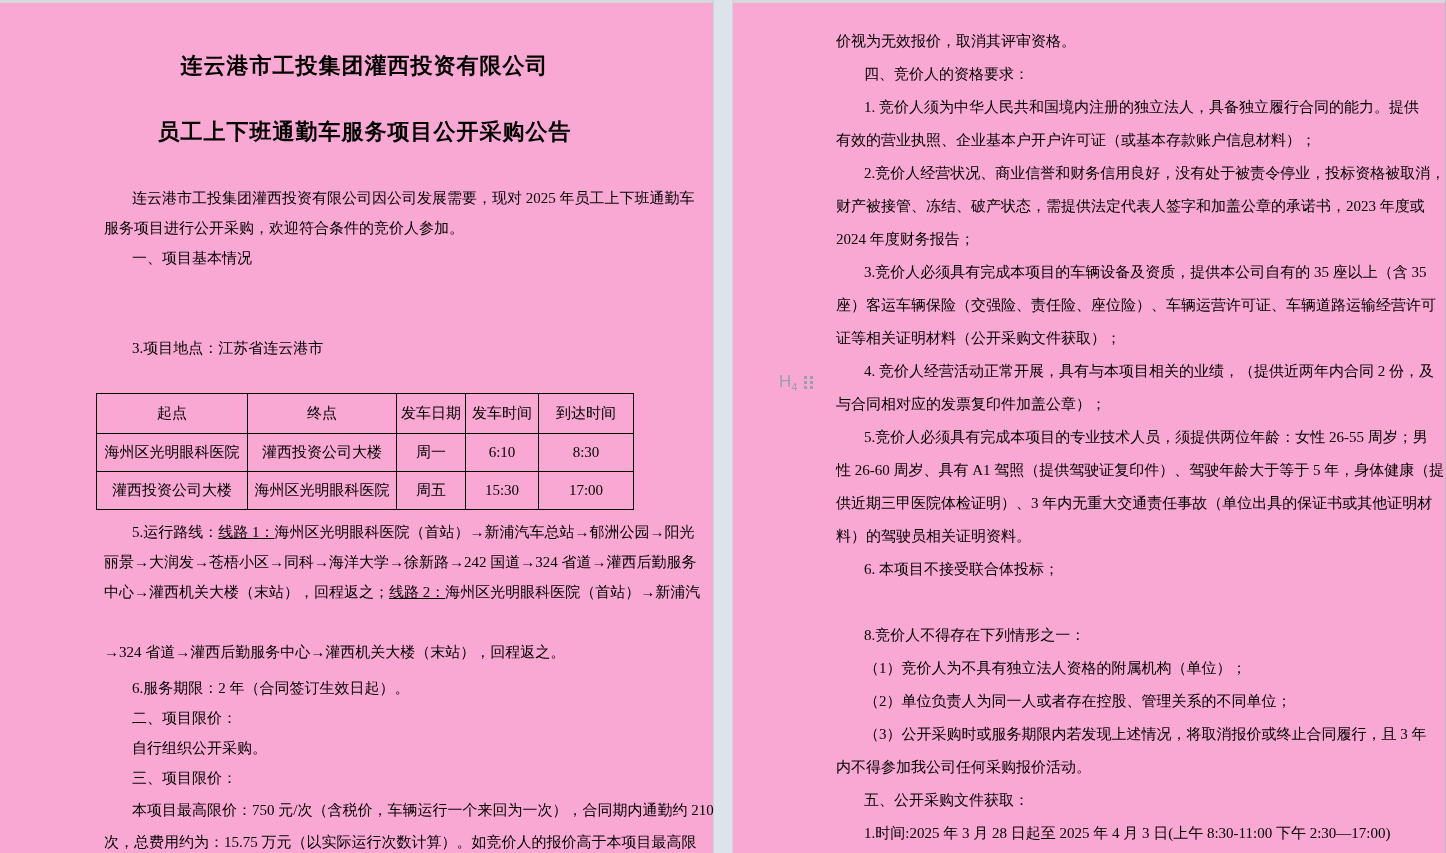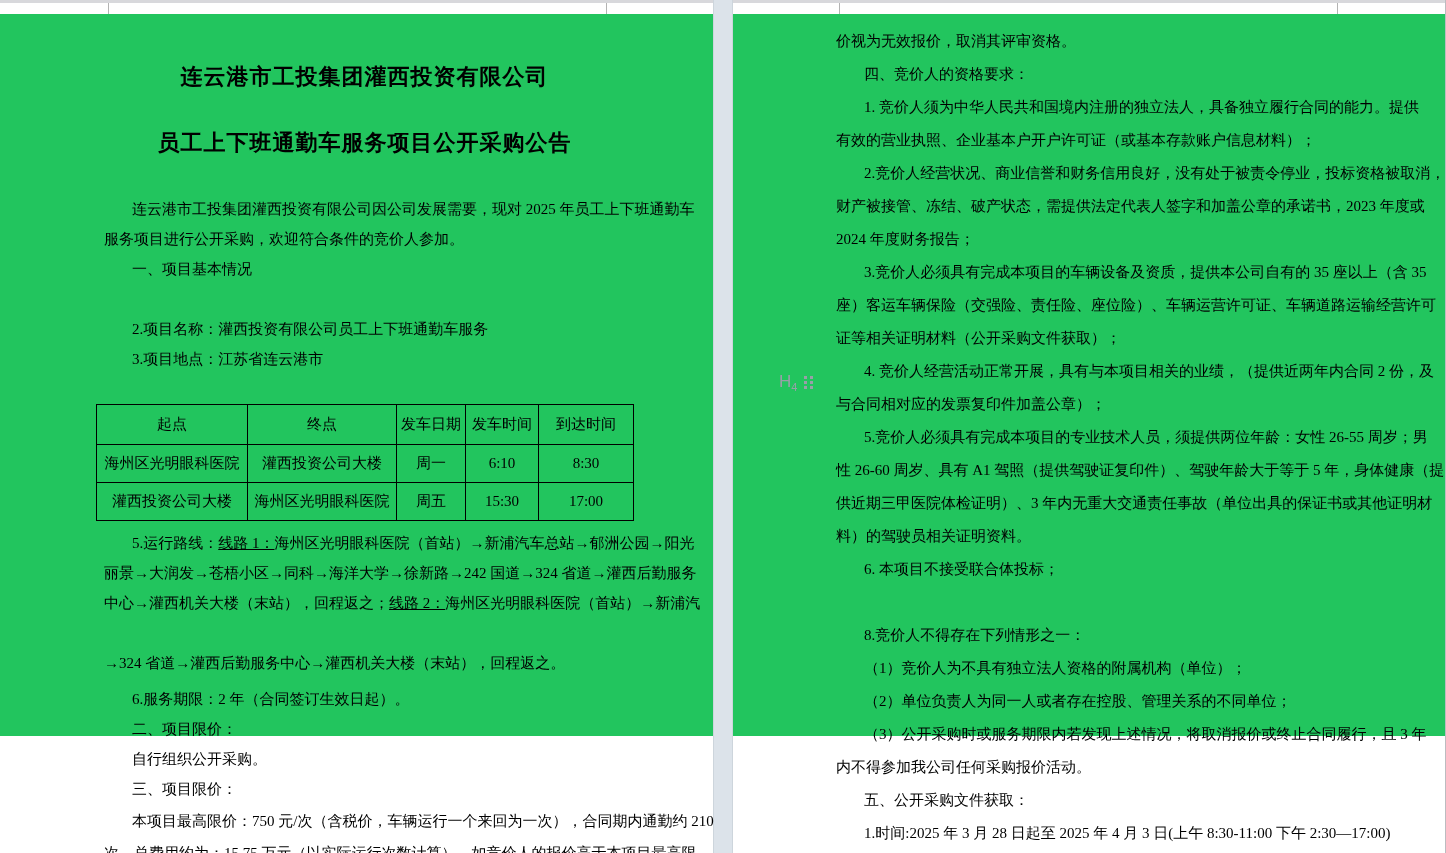--- a/index.html
+++ b/index.html
@@ -1,21 +1,21 @@
 <!DOCTYPE html>
 <html><head>
 <meta charset="utf-8">
 <style>
   html,body{margin:0;padding:0;}
   body{
     width:1446px;height:853px;position:relative;overflow:hidden;
     background:#ffffff;color:#000;
     font-family:"Liberation Serif", serif;
   }
-  .page{position:absolute;top:14px;height:722px;background:#22c55e;}
+  .page{position:absolute;top:3px;height:850px;background:#f9a8d4;}
   #page-left{left:0;width:713px;}
   #page-right{left:733px;width:712px;}
   #gap-strip{position:absolute;left:713px;top:0;width:20px;height:853px;
     background:#dce3ea;border-left:1px solid #cdd5dc;border-right:1px solid #cdd5dc;box-sizing:border-box;}
   #top-band{position:absolute;left:0;top:0;width:1446px;height:3px;background:#d8d8dc;}
   #right-edge{position:absolute;left:1445px;top:0;width:1px;height:853px;background:#bcbcc0;}
   .mark{position:absolute;background:#b3b3b3;}
 
   .textcol{position:absolute;top:0;height:850px;}
   #col1{left:96px;width:537px;}
@@ -60,21 +60,20 @@
 
 <div id="page-left" class="page">
   <div id="col1" class="textcol">
 
     <div class="title" style="top:46px">连云港市工投集团灌西投资有限公司</div>
     <div class="title" style="top:112px">员工上下班通勤车服务项目公开采购公告</div>
 
     <div class="ln indent fill" style="top:180px">连云港市工投集团灌西投资有限公司因公司发展需要，现对 2025 年员工上下班通勤车</div>
     <div class="ln indent" style="top:240px">一、项目基本情况</div>
     <div class="ln" style="top:210px">服务项目进行公开采购，欢迎符合条件的竞价人参加。</div>
-    <div class="ln indent" style="top:300px">2.项目名称：灌西投资有限公司员工上下班通勤车服务</div>
     <div class="ln indent" style="top:330px">3.项目地点：江苏省连云港市</div>
 
     <table class="sched">
       <colgroup>
         <col style="width:151px">
           <col style="width:149px">
           <col style="width:69px">
           <col style="width:73px">
           <col style="width:95px">
       </colgroup>

